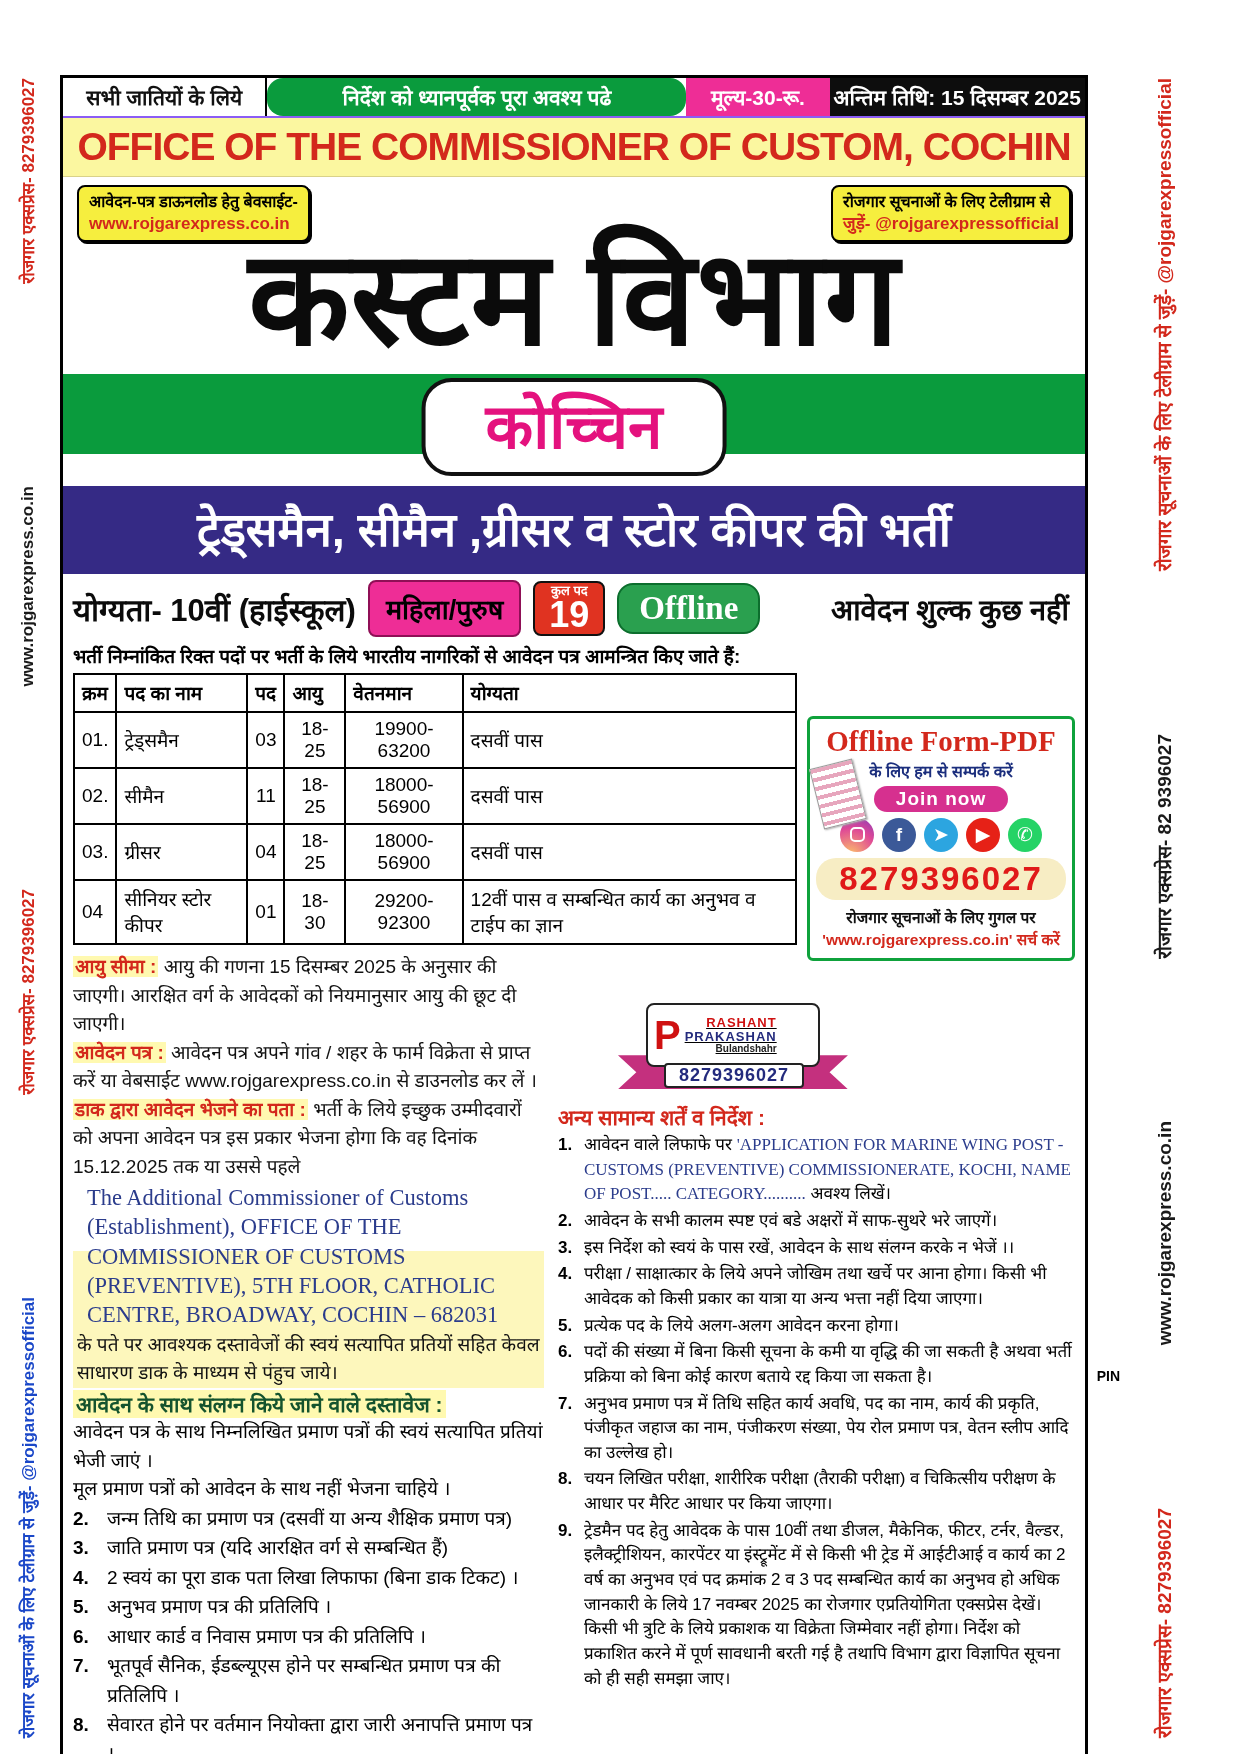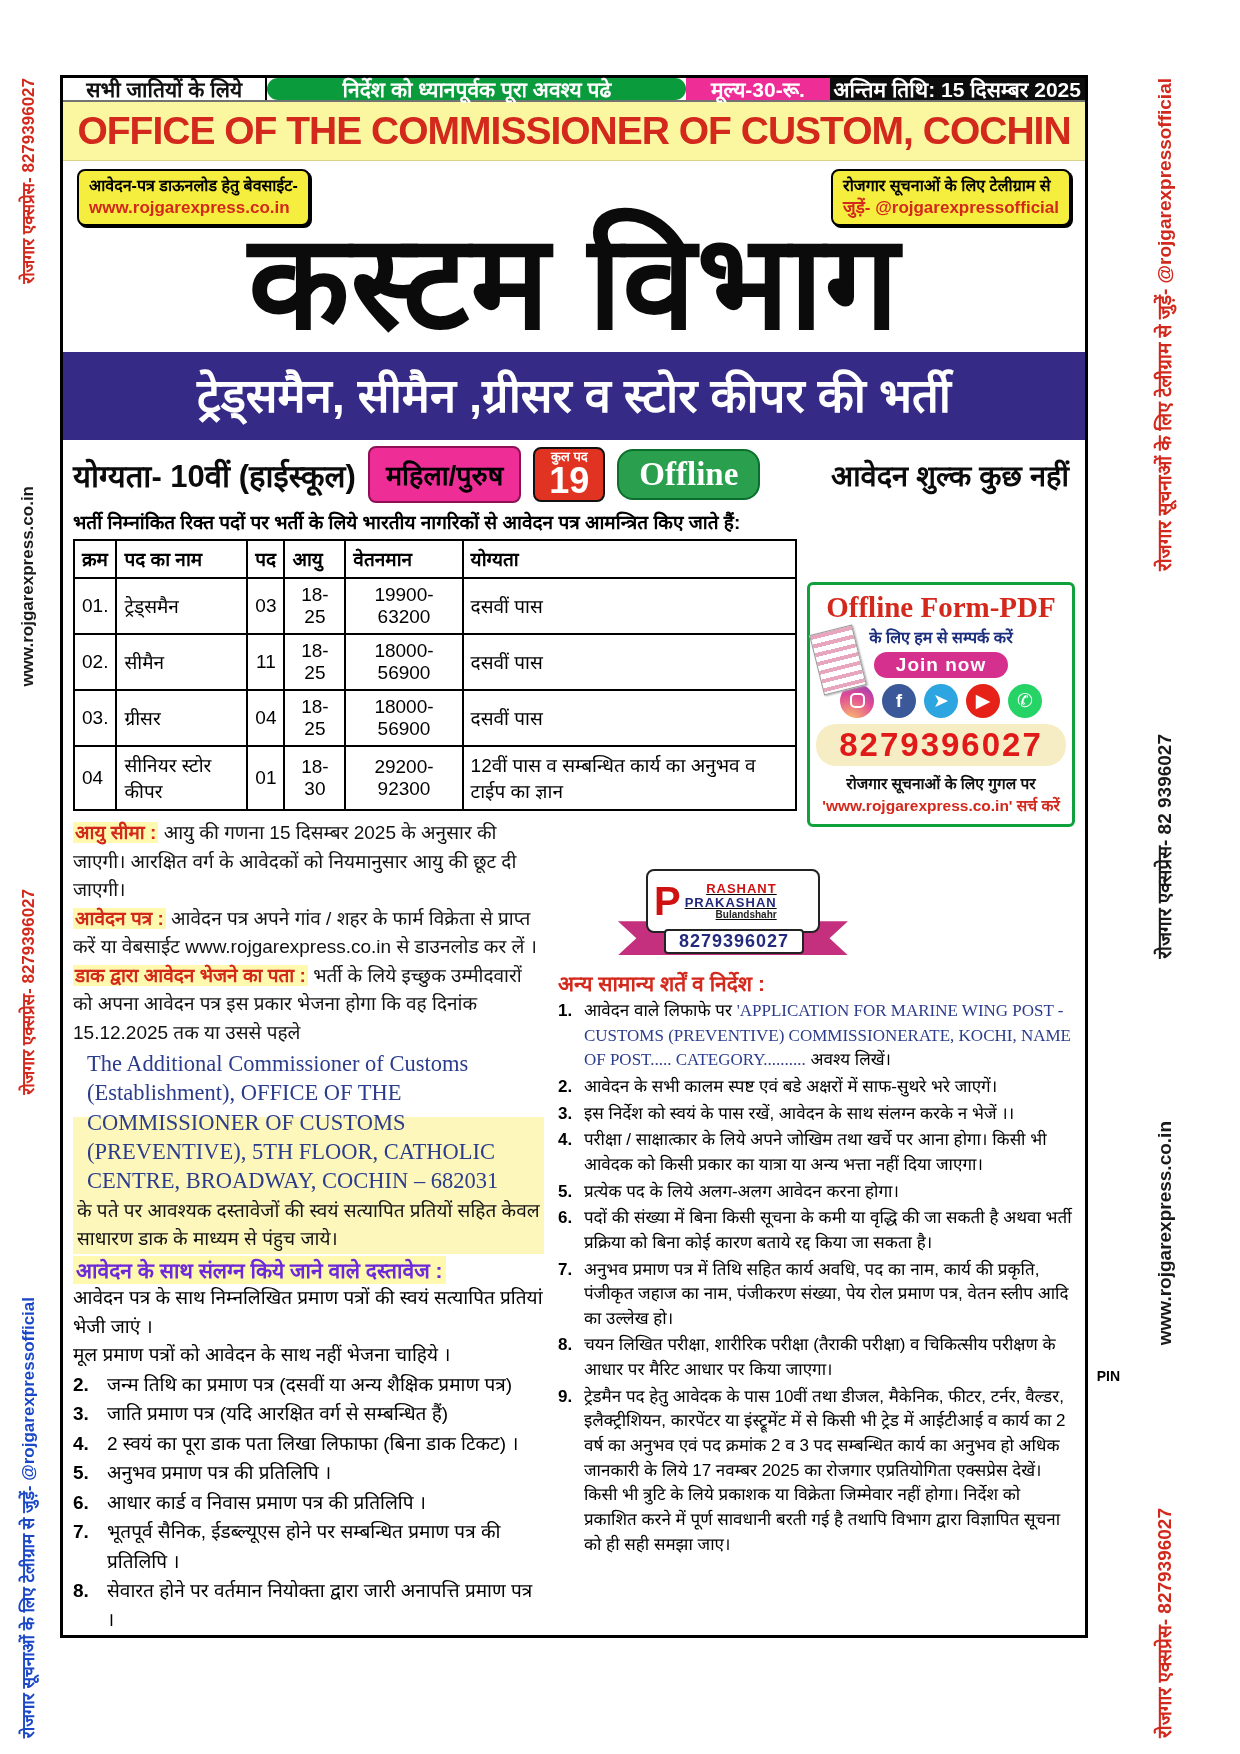--- a/index.html
+++ b/index.html
@@ -12,21 +12,21 @@
     justify-content:space-between; align-items:center; }
   .side-left { left:0; width:56px; }
   .side-right { right:0; width:150px; }
   .vtext { writing-mode:vertical-rl; transform:rotate(180deg); font-weight:bold; font-size:17px; white-space:nowrap; }
   .side-right .vtext { font-size:19px; }
   .pin-label{ font-size:14px; font-weight:bold; writing-mode:horizontal-tb; transform:none; }
 
   
   .main { position:absolute; left:60px; top:75px; width:1028px; border:3px solid #000; background:#fff; }
 
-  .top-strip { display:flex; height:24px; border-bottom:2px solid #737373; }
+  .top-strip { display:flex; height:40px; border-bottom:2px solid #8b5cf6; }
   .top-strip > div { display:flex; align-items:center; justify-content:center; font-weight:bold; font-size:21px; }
   .ts-white { flex:0 0 20%; background:#fff; color:#111; border-right:2px solid #000; }
   .ts-green { flex:1; background:#0a9b3d; color:#fff;border-radius:16px; }
   .ts-pink  { flex:0 0 14%; background:#ee2d96; color:#fff; }
   .ts-black { flex:0 0 25%; background:#0d0d0d; color:#fff; font-size:20px; }
 
   .office-banner { background:#fbf7a0; color:#d3281c; text-align:center; font-weight:900;
     font-size:39px; padding:7px 0; letter-spacing:-1px; border-bottom:1px solid #d9d28a; }
 
   .boxes-row { display:flex; justify-content:space-between; padding:8px 14px 0 14px; }
@@ -90,21 +90,21 @@
 
   .sections { margin-top:8px; width:100%; }
   .section-line { font-size:19px; line-height:1.5; color:#111; max-width:540px; }
   .sec-head { color:#d3281c; font-weight:900; background:#fff9b0; padding:0 2px; }
 
   .address-wrap { max-width:540px; background:linear-gradient(180deg,#ffffff 0 34%,#fdf7bc 34% 100%); }
   .address { font-family:"Liberation Serif",serif; color:#2b3c8c; font-size:22.5px; line-height:1.3;
     padding:2px 4px 0 14px; }
   .address-note { font-size:19px; line-height:1.45; padding:2px 4px; color:#111; }
 
-  .docs-heading { color:#6d28d9; font-weight:900; font-size:21px; background:#fff9b0; display:inline-block;
+  .docs-heading { color:#14532d; font-weight:900; font-size:21px; background:#fff9b0; display:inline-block;
     padding:0 3px; margin-top:2px; }
   .docs-intro { font-size:19px; line-height:1.5; max-width:540px; }
   .doc-item { display:flex; font-size:19px; line-height:1.55; max-width:540px; }
   .doc-num { flex:0 0 34px; font-weight:bold; }
 
   .row-b { display:flex; }
   .col-left { flex:0 0 47%; }
   .col-right { flex:1; padding:58px 0 0 14px; }
 
   .stamp { position:relative; width:230px; height:96px; margin:0 0 4px 60px; }
@@ -162,20 +162,26 @@
       <div class="nb2">www.rojgarexpress.co.in</div>
     </div>
     <div class="note-box">
       <div>रोजगार सूचनाओं के लिए टेलीग्राम से</div>
       <div class="nb2">जुड़ें- @rojgarexpressofficial</div>
     </div>
   </div>
 
   <div class="main-title">कस्टम विभाग</div>
 
+  <div class="city-wrap">
+    <div class="city-green"></div>
+    <div class="city-box">
+      <div class="city-text">कोच्चिन</div>
+    </div>
+  </div>
 
   <div class="recruit-banner">ट्रेड्समैन, सीमैन ,ग्रीसर व स्टोर कीपर की भर्ती</div>
 
   <div class="qual-row">
     <div class="qual-text">योग्यता- 10वीं (हाईस्कूल)</div>
     <div class="gender-pill">महिला/पुरुष</div>
     <div class="posts-box">
       <div class="posts-label">कुल पद</div>
       <div class="posts-num">19</div>
     </div>

